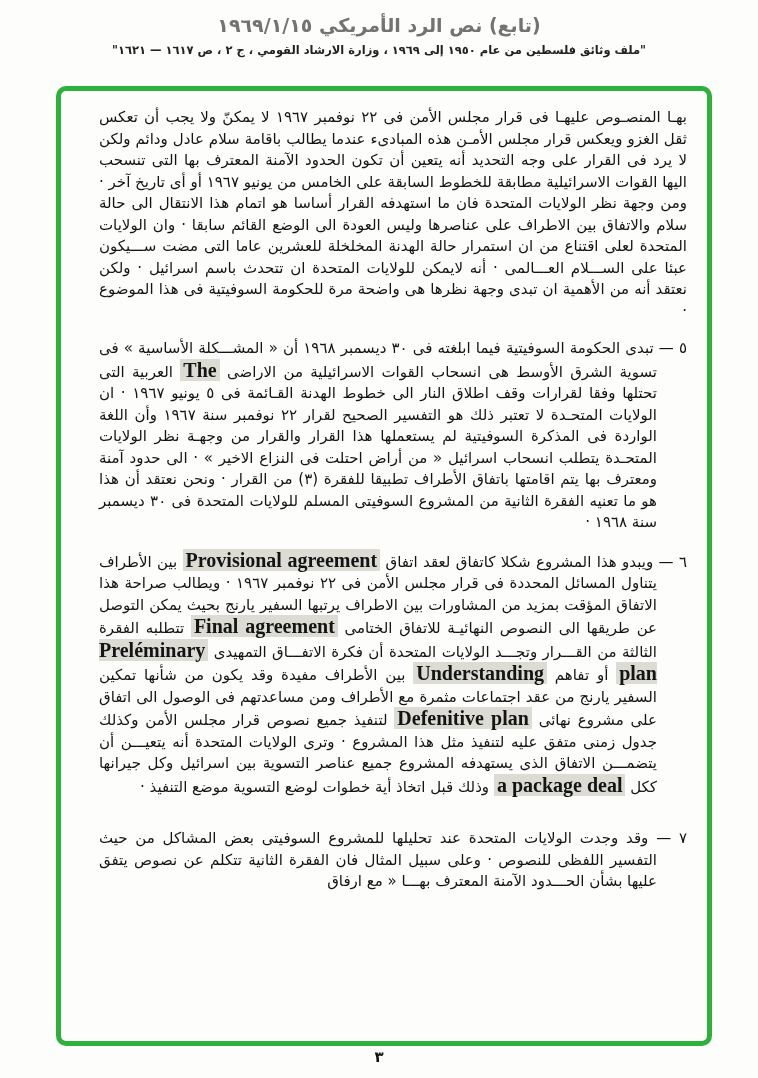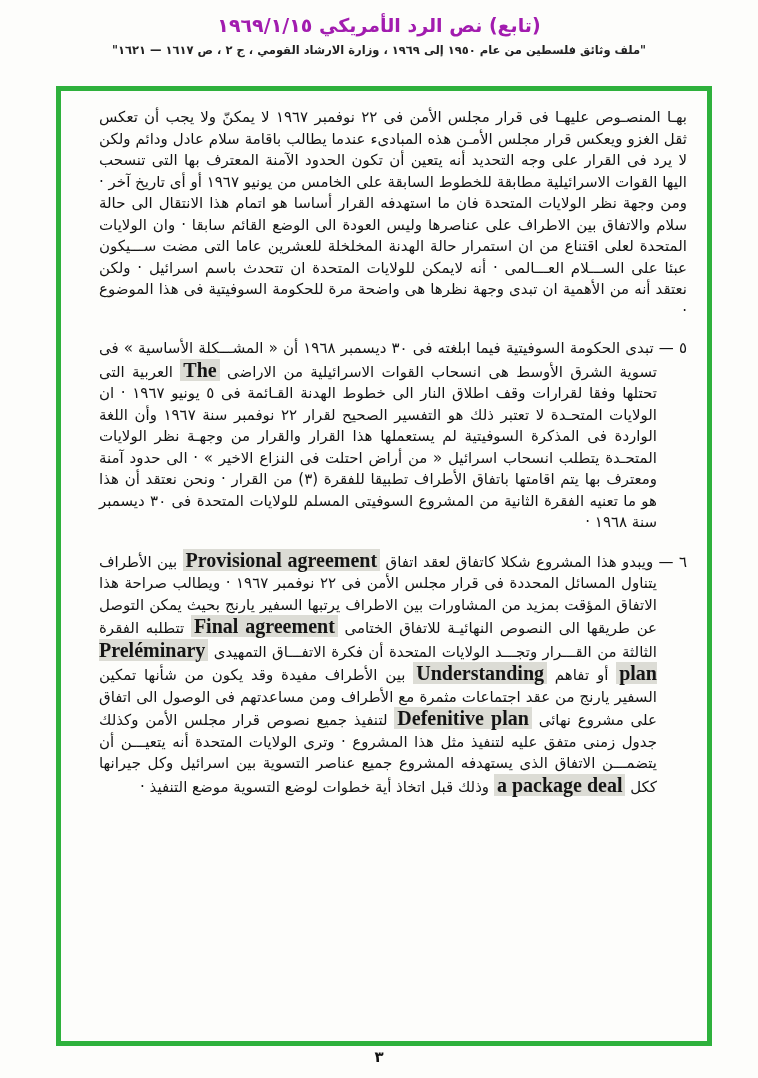--- a/index.html
+++ b/index.html
@@ -18,37 +18,37 @@
     background: #fdfdfb;
   }
   .doc-header {
     direction: rtl;
     text-align: center;
     padding-top: 14px;
   }
   .doc-title {
     font-size: 19px;
     font-weight: bold;
-    color: #a21caf;
+    color: #737373;
     letter-spacing: 0.2px;
   }
   .doc-source {
     margin-top: 7px;
     font-size: 11.5px;
     font-weight: bold;
     color: #222;
   }
   .green-frame {
     position: absolute;
     left: 56px;
     top: 86px;
     width: 656px;
     height: 960px;
     border: 5px solid var(--frame-color, #2eb13c);
-    border-radius: 0;
+    border-radius: 10px;
     background: #fdfdfb;
     overflow: hidden;
   }
   .body-text {
     direction: rtl;
     text-align: justify;
     padding: 16px 20px 10px 38px;
     font-size: 15px;
     line-height: 21.5px;
     color: #141414;
@@ -87,18 +87,19 @@
   <header class="doc-header">
     <h1 class="doc-title">(تابع) نص الرد الأمريكي ١٩٦٩/١/١٥</h1>
     <div class="doc-source">"ملف وثائق فلسطين من عام ١٩٥٠ إلى ١٩٦٩ ، وزارة الارشاد القومي ، ج ٢ ، ص ١٦١٧ — ١٦٢١"</div>
   </header>
 
   <div class="green-frame">
     <div class="body-text">
       <p class="para continuation">بهـا المنصـوص عليهـا فى قرار مجلس الأمن فى ٢٢ نوفمبر ١٩٦٧ لا يمكنّ ولا يجب أن تعكس ثقل الغزو ويعكس قرار مجلس الأمـن هذه المبادىء عندما يطالب باقامة سلام عادل ودائم ولكن لا يرد فى القرار على وجه التحديد أنه يتعين أن تكون الحدود الآمنة المعترف بها التى تنسحب اليها القوات الاسرائيلية مطابقة للخطوط السابقة على الخامس من يونيو ١٩٦٧ أو أى تاريخ آخر · ومن وجهة نظر الولايات المتحدة فان ما استهدفه القرار أساسا هو اتمام هذا الانتقال الى حالة سلام والاتفاق بين الاطراف على عناصرها وليس العودة الى الوضع القائم سابقا · وان الولايات المتحدة لعلى اقتناع من ان استمرار حالة الهدنة المخلخلة للعشرين عاما التى مضت ســـيكون عبئا على الســـلام العـــالمى · أنه لايمكن للولايات المتحدة ان تتحدث باسم اسرائيل · ولكن نعتقد أنه من الأهمية ان تبدى وجهة نظرها هى واضحة مرة للحكومة السوفيتية فى هذا الموضوع ·</p>
       <p class="para numbered">٥ — تبدى الحكومة السوفيتية فيما ابلغته فى ٣٠ ديسمبر ١٩٦٨ أن « المشـــكلة الأساسية » فى تسوية الشرق الأوسط هى انسحاب القوات الاسرائيلية من الاراضى <span class="latin-term">The</span> العربية التى تحتلها وفقا لقرارات وقف اطلاق النار الى خطوط الهدنة القـائمة فى ٥ يونيو ١٩٦٧ · ان الولايات المتحـدة لا تعتبر ذلك هو التفسير الصحيح لقرار ٢٢ نوفمبر سنة ١٩٦٧ وأن اللغة الواردة فى المذكرة السوفيتية لم يستعملها هذا القرار والقرار من وجهـة نظر الولايات المتحـدة يتطلب انسحاب اسرائيل « من أراض احتلت فى النزاع الاخير » · الى حدود آمنة ومعترف بها يتم اقامتها باتفاق الأطراف تطبيقا للفقرة (٣) من القرار · ونحن نعتقد أن هذا هو ما تعنيه الفقرة الثانية من المشروع السوفيتى المسلم للولايات المتحدة فى ٣٠ ديسمبر سنة ١٩٦٨ ·</p>
       <p class="para numbered">٦ — ويبدو هذا المشروع شكلا كاتفاق لعقد اتفاق <span class="latin-term">Provisional agreement</span> بين الأطراف يتناول المسائل المحددة فى قرار مجلس الأمن فى ٢٢ نوفمبر ١٩٦٧ · ويطالب صراحة هذا الاتفاق المؤقت بمزيد من المشاورات بين الاطراف يرتبها السفير يارنج بحيث يمكن التوصل عن طريقها الى النصوص النهائيـة للاتفاق الختامى <span class="latin-term">Final agreement</span> تتطلبه الفقرة الثالثة من القـــرار وتجـــد الولايات المتحدة أن فكرة الاتفـــاق التمهيدى <span class="latin-term">Preléminary plan</span> أو تفاهم <span class="latin-term">Understanding</span> بين الأطراف مفيدة وقد يكون من شأنها تمكين السفير يارنج من عقد اجتماعات مثمرة مع الأطراف ومن مساعدتهم فى الوصول الى اتفاق على مشروع نهائى <span class="latin-term">Defenitive plan</span> لتنفيذ جميع نصوص قرار مجلس الأمن وكذلك جدول زمنى متفق عليه لتنفيذ مثل هذا المشروع · وترى الولايات المتحدة أنه يتعيـــن أن يتضمـــن الاتفاق الذى يستهدفه المشروع جميع عناصر التسوية بين اسرائيل وكل جيرانها ككل <span class="latin-term">a package deal</span> وذلك قبل اتخاذ أية خطوات لوضع التسوية موضع التنفيذ ·</p>
+      <p class="para numbered extra-gap">٧ — وقد وجدت الولايات المتحدة عند تحليلها للمشروع السوفيتى بعض المشاكل من حيث التفسير اللفظى للنصوص · وعلى سبيل المثال فان الفقرة الثانية تتكلم عن نصوص يتفق عليها بشأن الحـــدود الآمنة المعترف بهـــا « مع ارفاق</p>
     </div>
   </div>
 
   <div class="page-number">٣</div>
 
 </div>
 
 </body></html>

